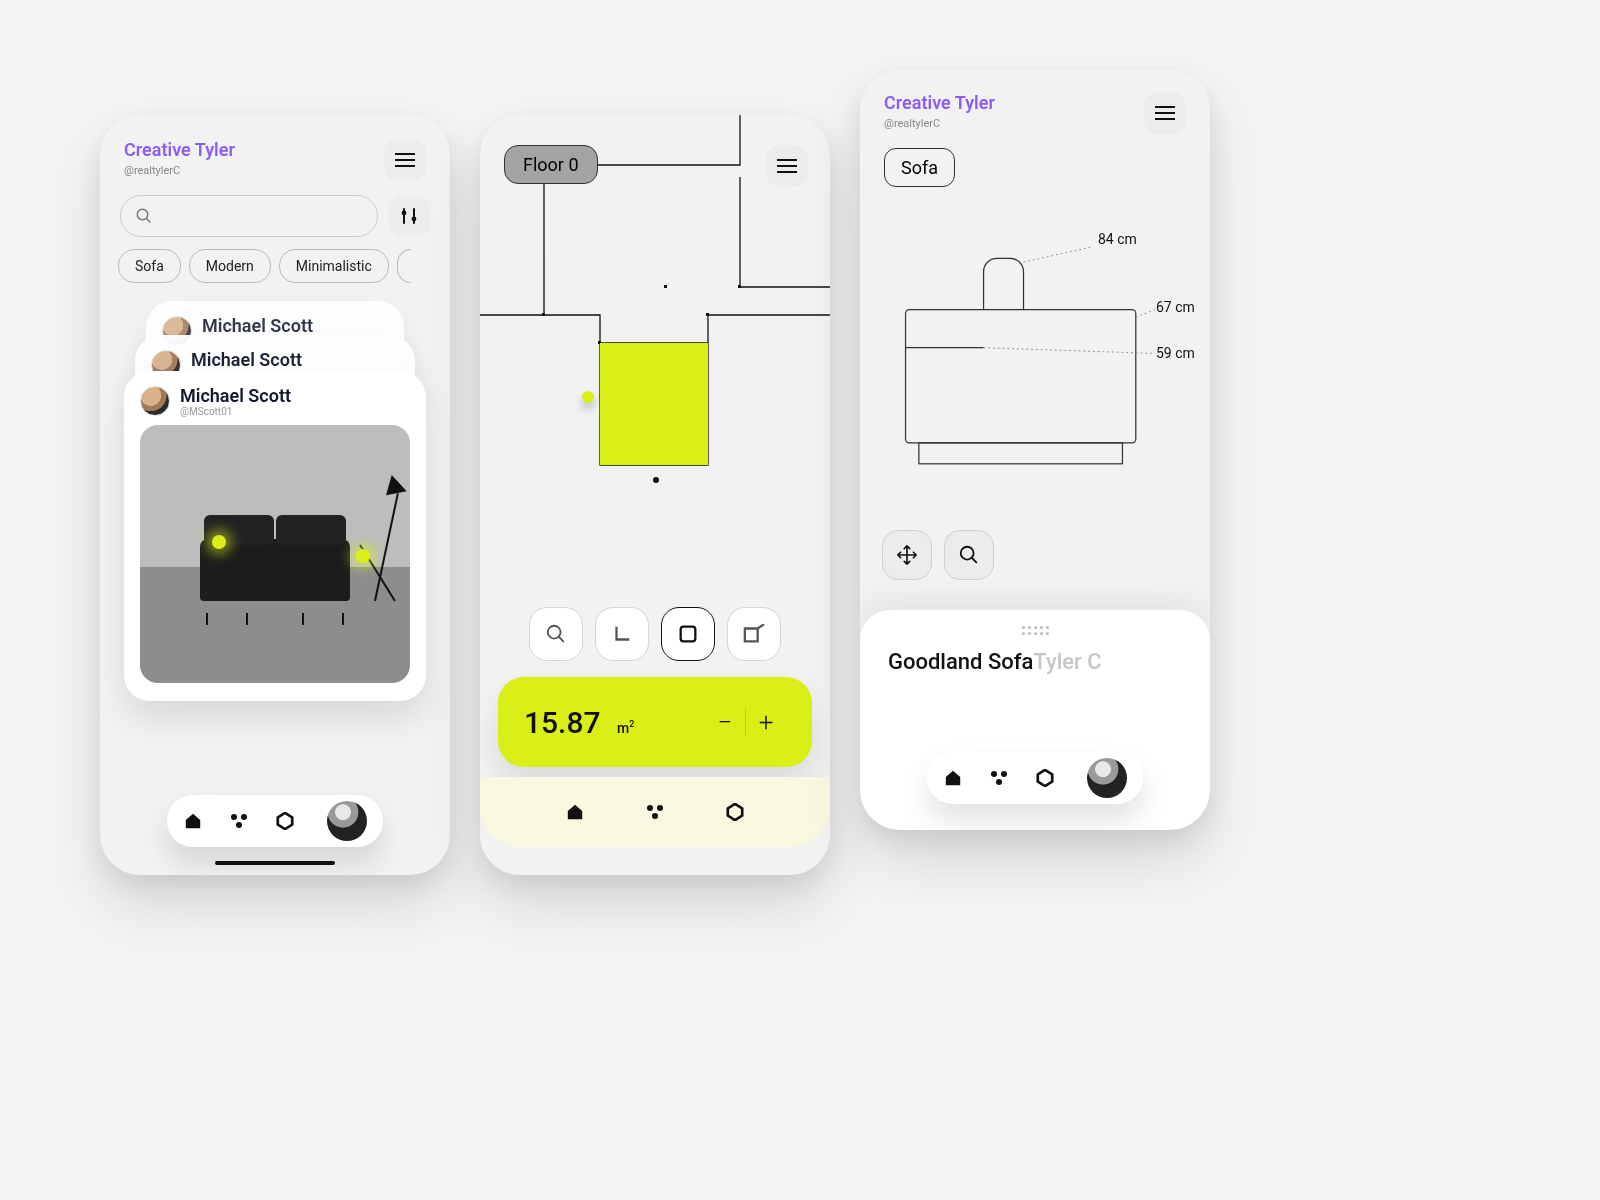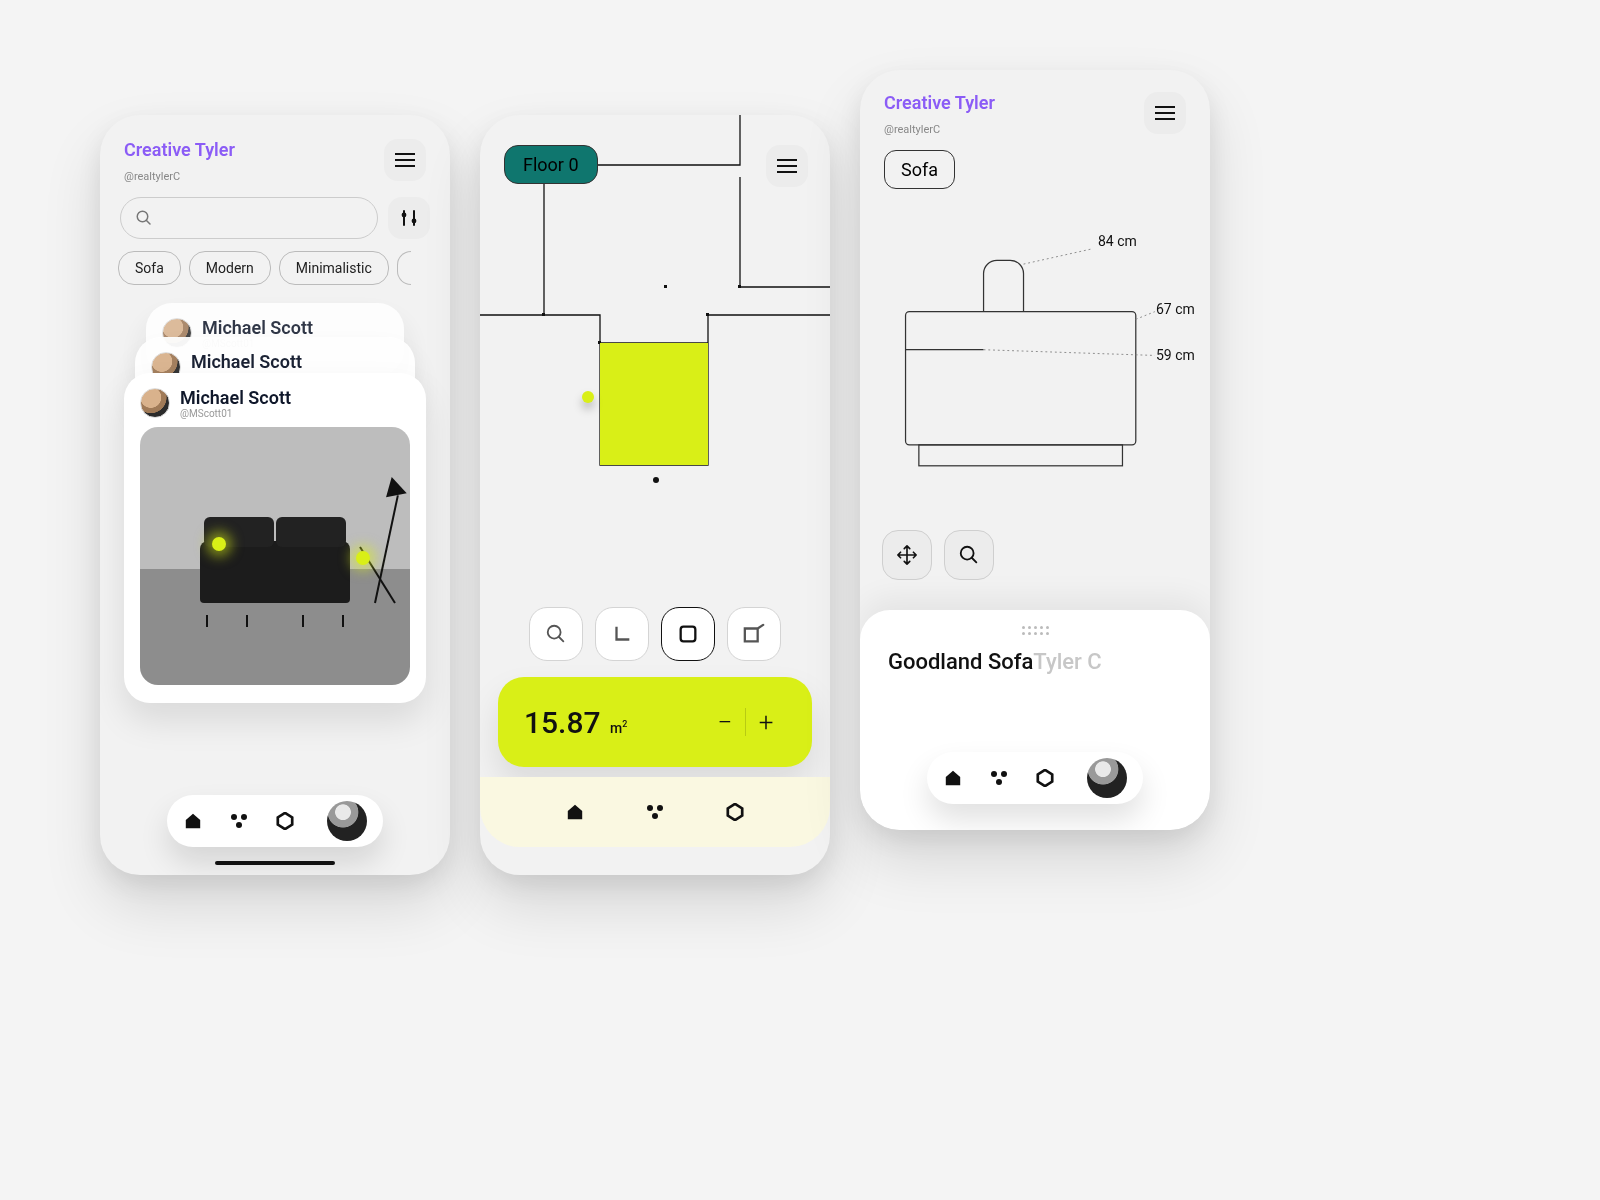--- a/index.html
+++ b/index.html
@@ -26,21 +26,21 @@
     box-shadow: 0 30px 60px rgba(0,0,0,0.12), 0 10px 25px rgba(0,0,0,0.08);
     overflow: hidden;
   }
   .phone-a { left: 100px; top: 115px; }
   .phone-b { left: 480px; top: 115px; }
   .phone-c { left: 860px; top: 70px; }
 
   
   .hdr { display:flex; justify-content:space-between; align-items:flex-start; padding:24px 24px 14px; }
   .hdr .name { font-size:18px; font-weight:600; color:#8b5cf6; }
-  .hdr .handle { font-size:11px; color:#888; margin-top:10px; }
+  .hdr .handle { font-size:11px; color:#888; margin-top:4px; }
   .menu-btn {
     width:42px; height:42px; border-radius:14px;
     background:#ececec; display:flex; align-items:center; justify-content:center;
     cursor:pointer;
   }
 
   
   .search-row { display:flex; gap:10px; padding:0 20px 12px; }
   .search-box {
     flex:1; border:1.3px solid #ccc; border-radius:22px;
@@ -120,21 +120,21 @@
     width:40px;height:40px;border-radius:50%;
     background: radial-gradient(circle at 40% 28%, #e9e9e9 0 20%, #999 22% 40%, #222 42% 100%);
     margin-left:6px; cursor:pointer;
   }
   .home-indicator{position:absolute;bottom:10px;left:50%;transform:translateX(-50%);width:120px;height:4px;border-radius:3px;background:#111;}
 
   
   .floor-tag{
     position:absolute; top:30px; left:24px;
     border:1.2px solid #333; border-radius:14px; padding:8px 18px; font-size:18px;
-    background:#0f766e;
+    background:#a3a3a3;
   }
   .phone-b .menu-btn{position:absolute; top:30px; right:22px;}
   .plan-area{position:absolute; top:0; left:0; right:0; height:480px;}
   .plan-svg{width:100%; height:100%;}
   .highlight-room{position:absolute; left:120px; top:228px; width:108px; height:122px; background:#d9ef17;}
   .dot-marker{position:absolute; width:12px;height:12px;border-radius:50%;background:#d9ef17;box-shadow:0 6px 10px rgba(0,0,0,.25); left:102px; top:276px;}
   .current-dot{position:absolute;width:6px;height:6px;border-radius:50%;background:#111;left:173px;top:362px;}
 
   .tool-row{position:absolute; bottom:214px; left:0; right:0; display:flex; gap:12px; justify-content:center;}
   .tool{
@@ -145,21 +145,21 @@
   .tool.selected{border:1.8px solid #111;}
 
   .area-card{
     position:absolute; left:18px; right:18px; bottom:108px;
     background:#d9ef17; border-radius:26px; height:90px;
     display:flex; align-items:center; justify-content:space-between;
     padding:0 26px; color:#111;
     box-shadow:0 18px 34px rgba(0,0,0,0.10);
   }
   .area-val{font-size:30px; font-weight:500;}
-  .area-val .unit{font-size:14px; margin-left:2px;}
+  .area-val .unit{font-size:14px; margin-left:9px;}
   .area-val .unit sup{font-size:9px;}
   .pm-group{display:flex; align-items:center;}
   .pm{font-size:26px; width:40px; text-align:center; font-weight:300; cursor:pointer;}
   .pm-sep{width:1px;height:28px;background:rgba(0,0,0,.15);}
 
   .nav-row-b{
     position:absolute; bottom:28px; left:0; right:0;
     display:flex; gap:60px; justify-content:center;
     background:#faf8e1; height:70px; align-items:center;
     border-radius:0 0 40px 40px;

